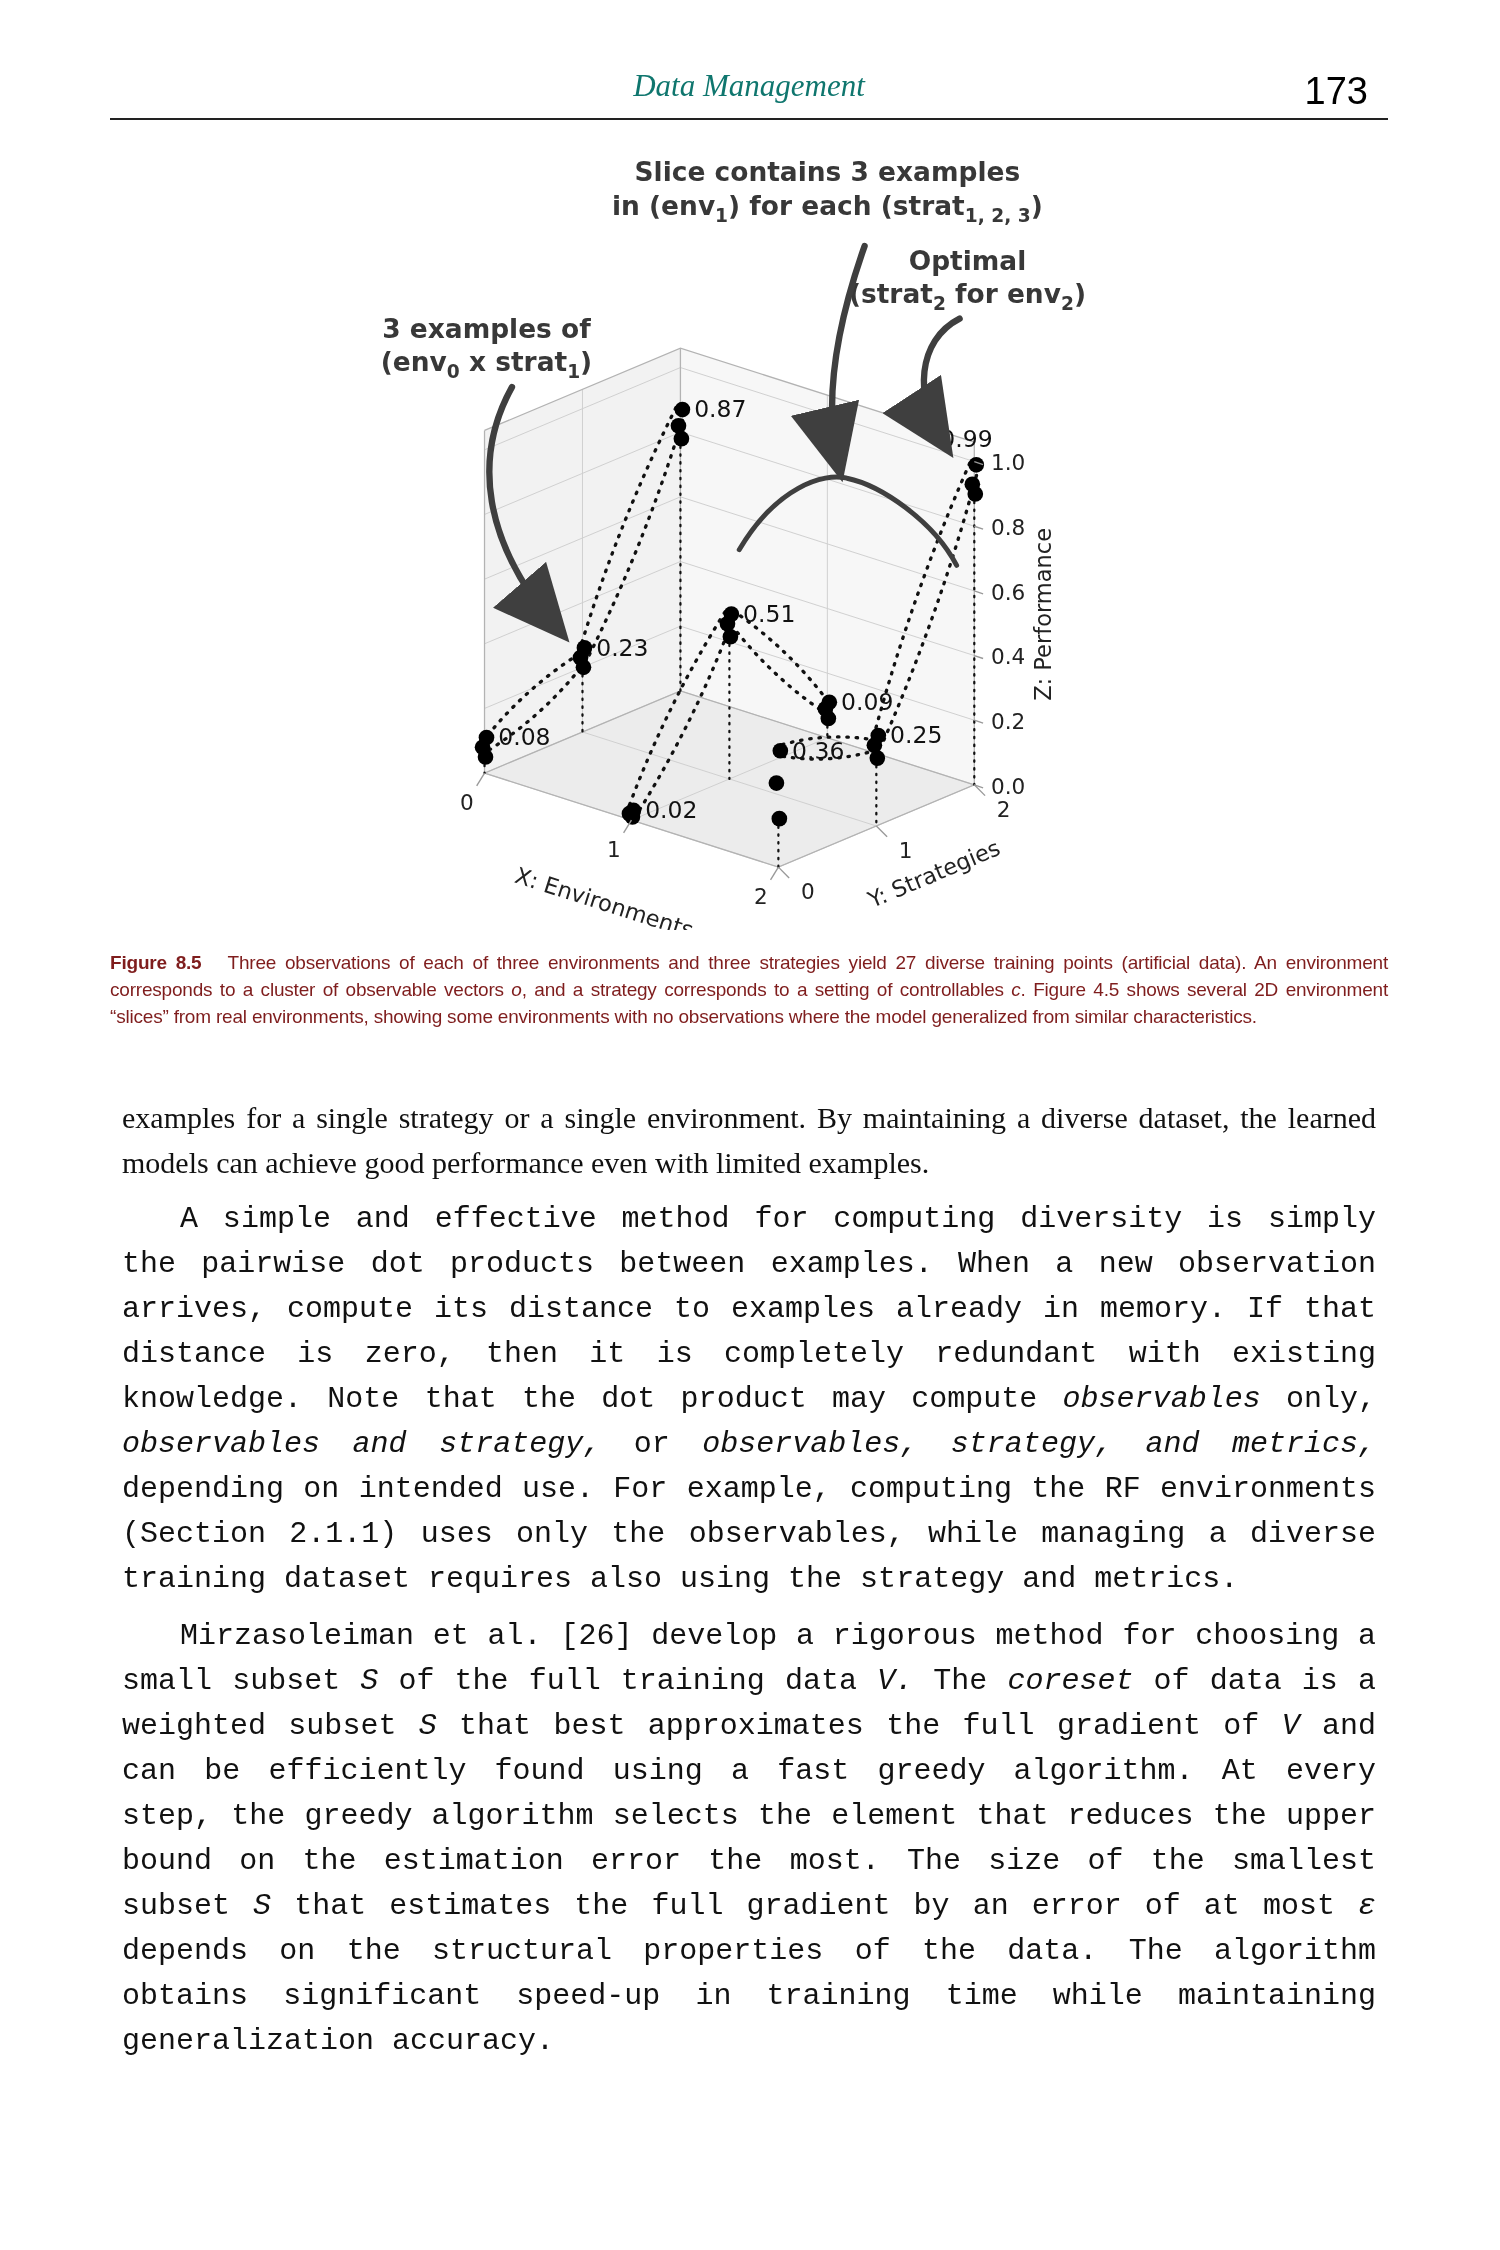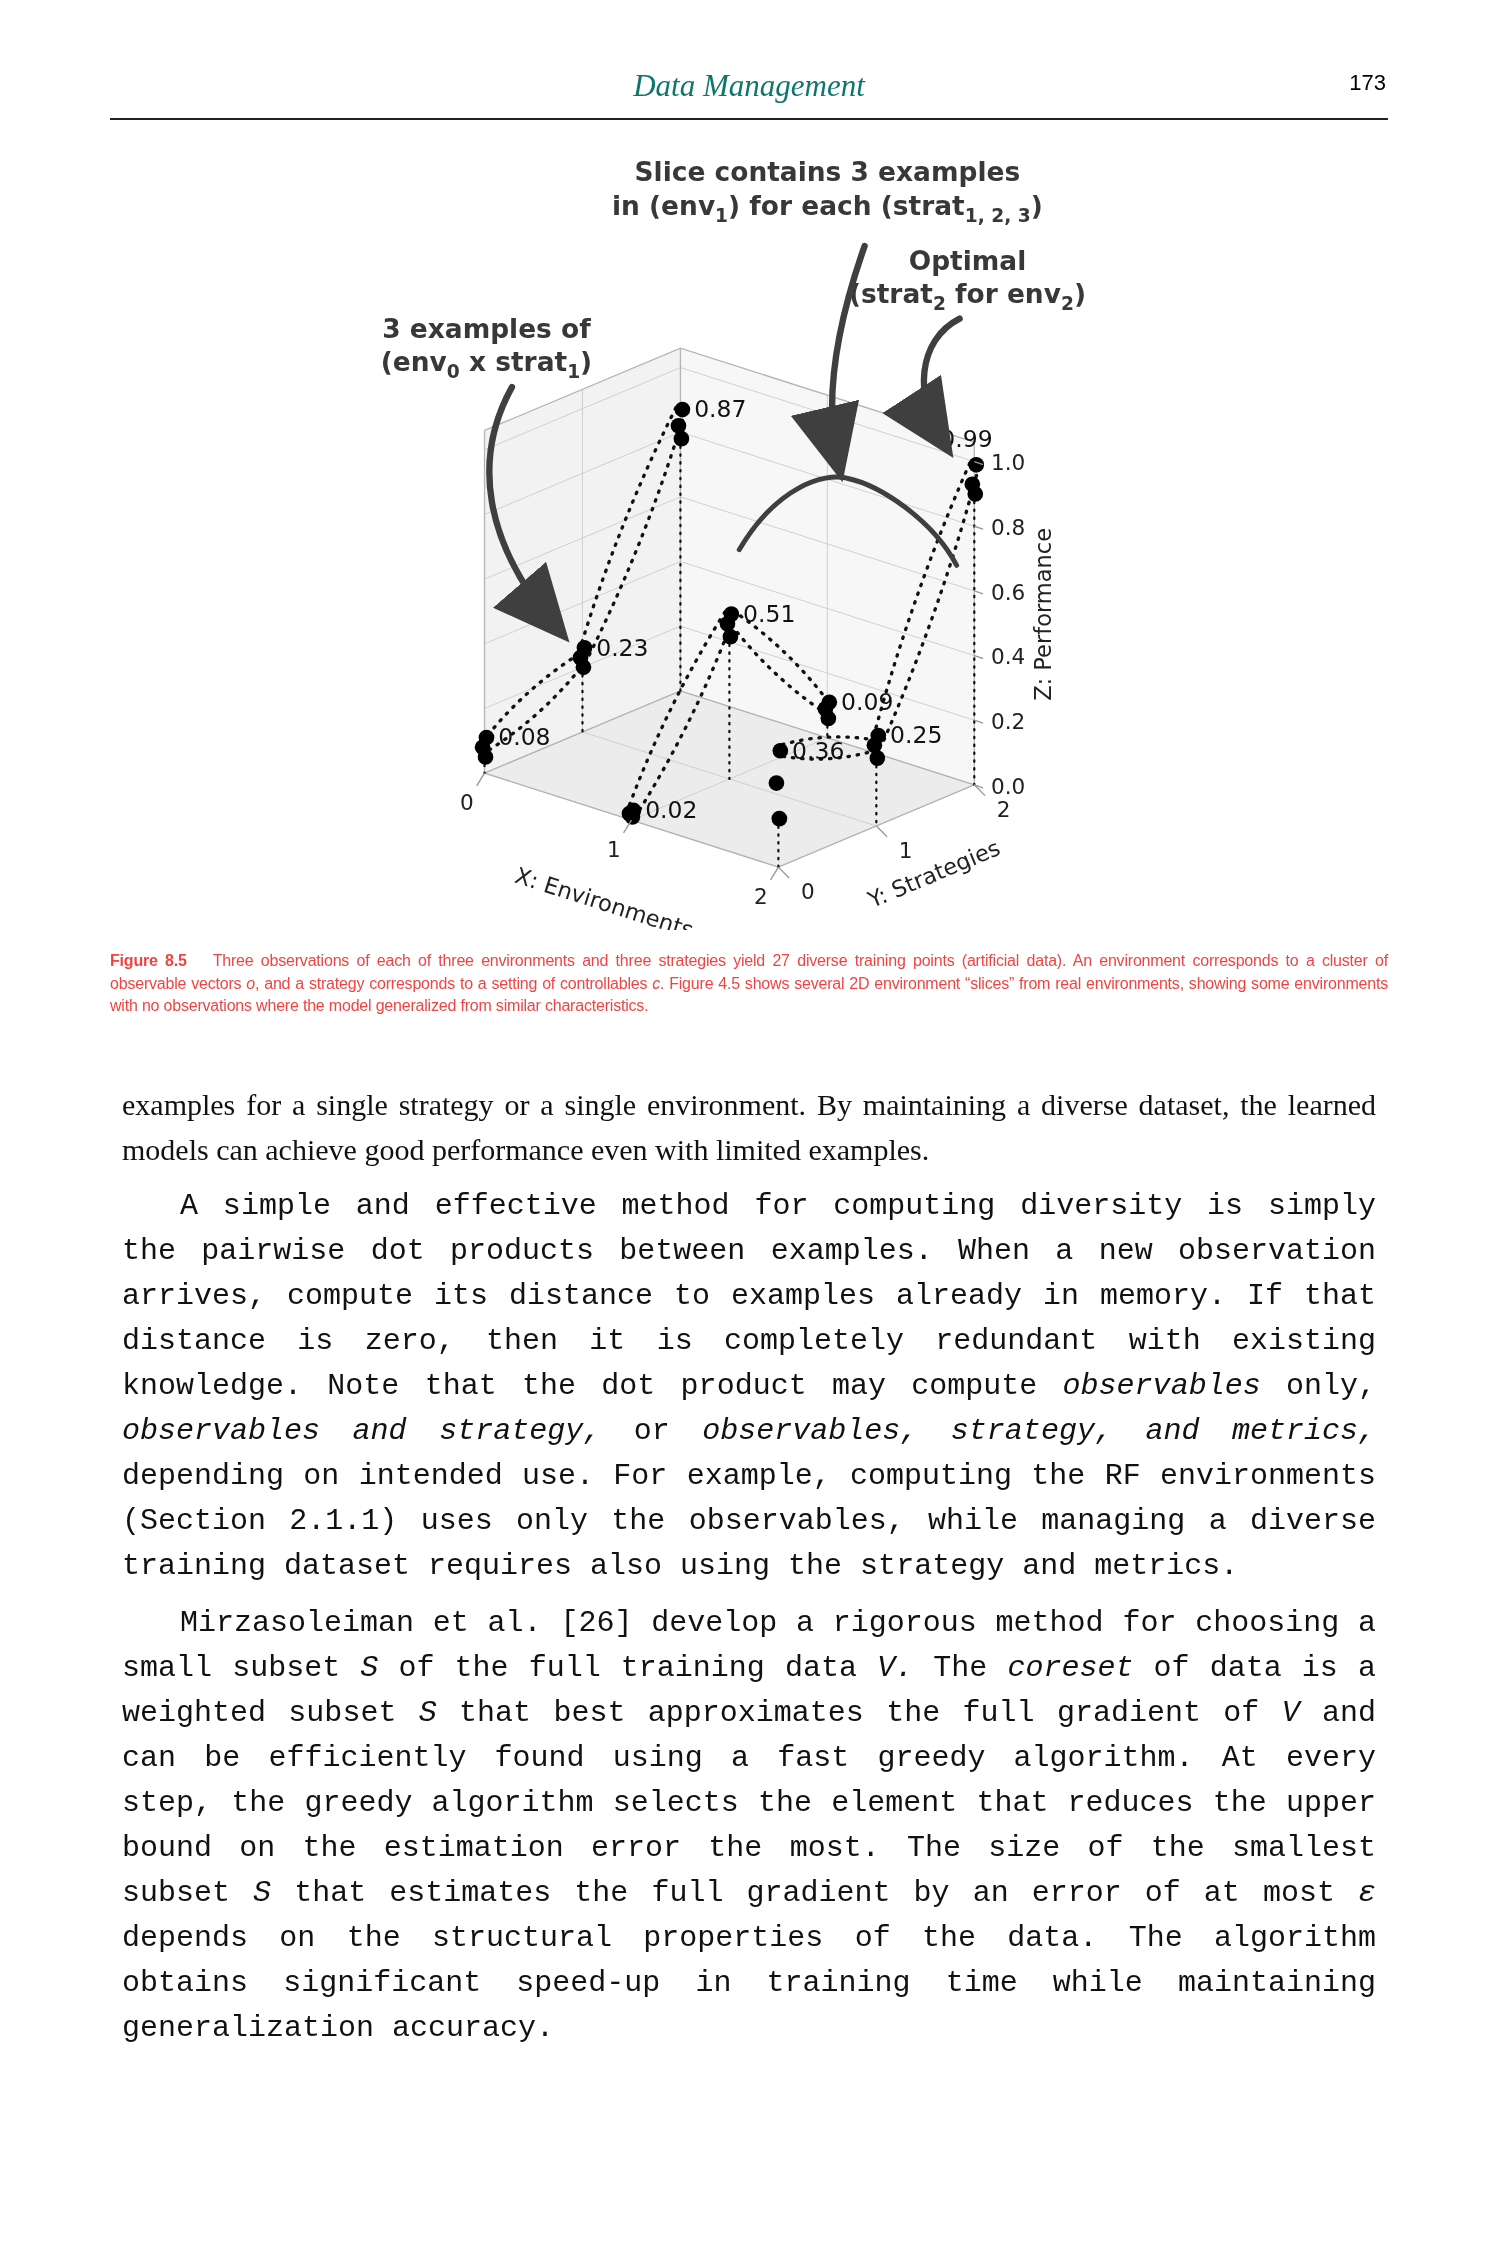--- a/index.html
+++ b/index.html
@@ -8,31 +8,31 @@
     background:#ffffff;padding:66px 112px 0 110px;
     font-family:"Liberation Serif","DejaVu Serif",serif;color:#111;
   }
   .header{position:relative;height:52px;border-bottom:2px solid #222;}
   .running-head{
     position:absolute;left:0;right:0;top:2px;text-align:center;
     font-style:italic;font-size:31px;color:#0f766e;
     font-family:"Liberation Serif","DejaVu Serif",serif;
   }
   .page-num{
-    position:absolute;right:2px;top:4px;font-style:normal;
-    font-family:"Liberation Sans","DejaVu Sans",sans-serif;font-size:22px;color:#000;
+    position:absolute;right:20px;top:4px;font-style:normal;
+    font-family:"Liberation Sans","DejaVu Sans",sans-serif;font-size:38px;color:#000;
   }
   .figure-wrap{margin-top:26px;}
   #chart{width:862px;margin:0 auto;}
   #chart svg{display:block;}
   .caption{
     margin:20px 0 0 0;
     font-family:"Liberation Sans","DejaVu Sans",sans-serif;
-    font-size:16px;line-height:1.42;letter-spacing:-0.2px;
-    text-align:justify;color:#ef4444;
+    font-size:19px;line-height:1.42;letter-spacing:-0.2px;
+    text-align:justify;color:#7f1d1d;
   }
   .cap-label{font-weight:bold;margin-right:26px;}
   .body-text{margin-top:64px;font-size:30px;line-height:1.5;text-align:justify;}
   .body-text p{margin:12px;}
   .body-text p.indent{text-indent:58px;font-family:Liberation Mono, monospace;}
   em{font-style:italic;}
 </style>
 </head>
 <body>
 

